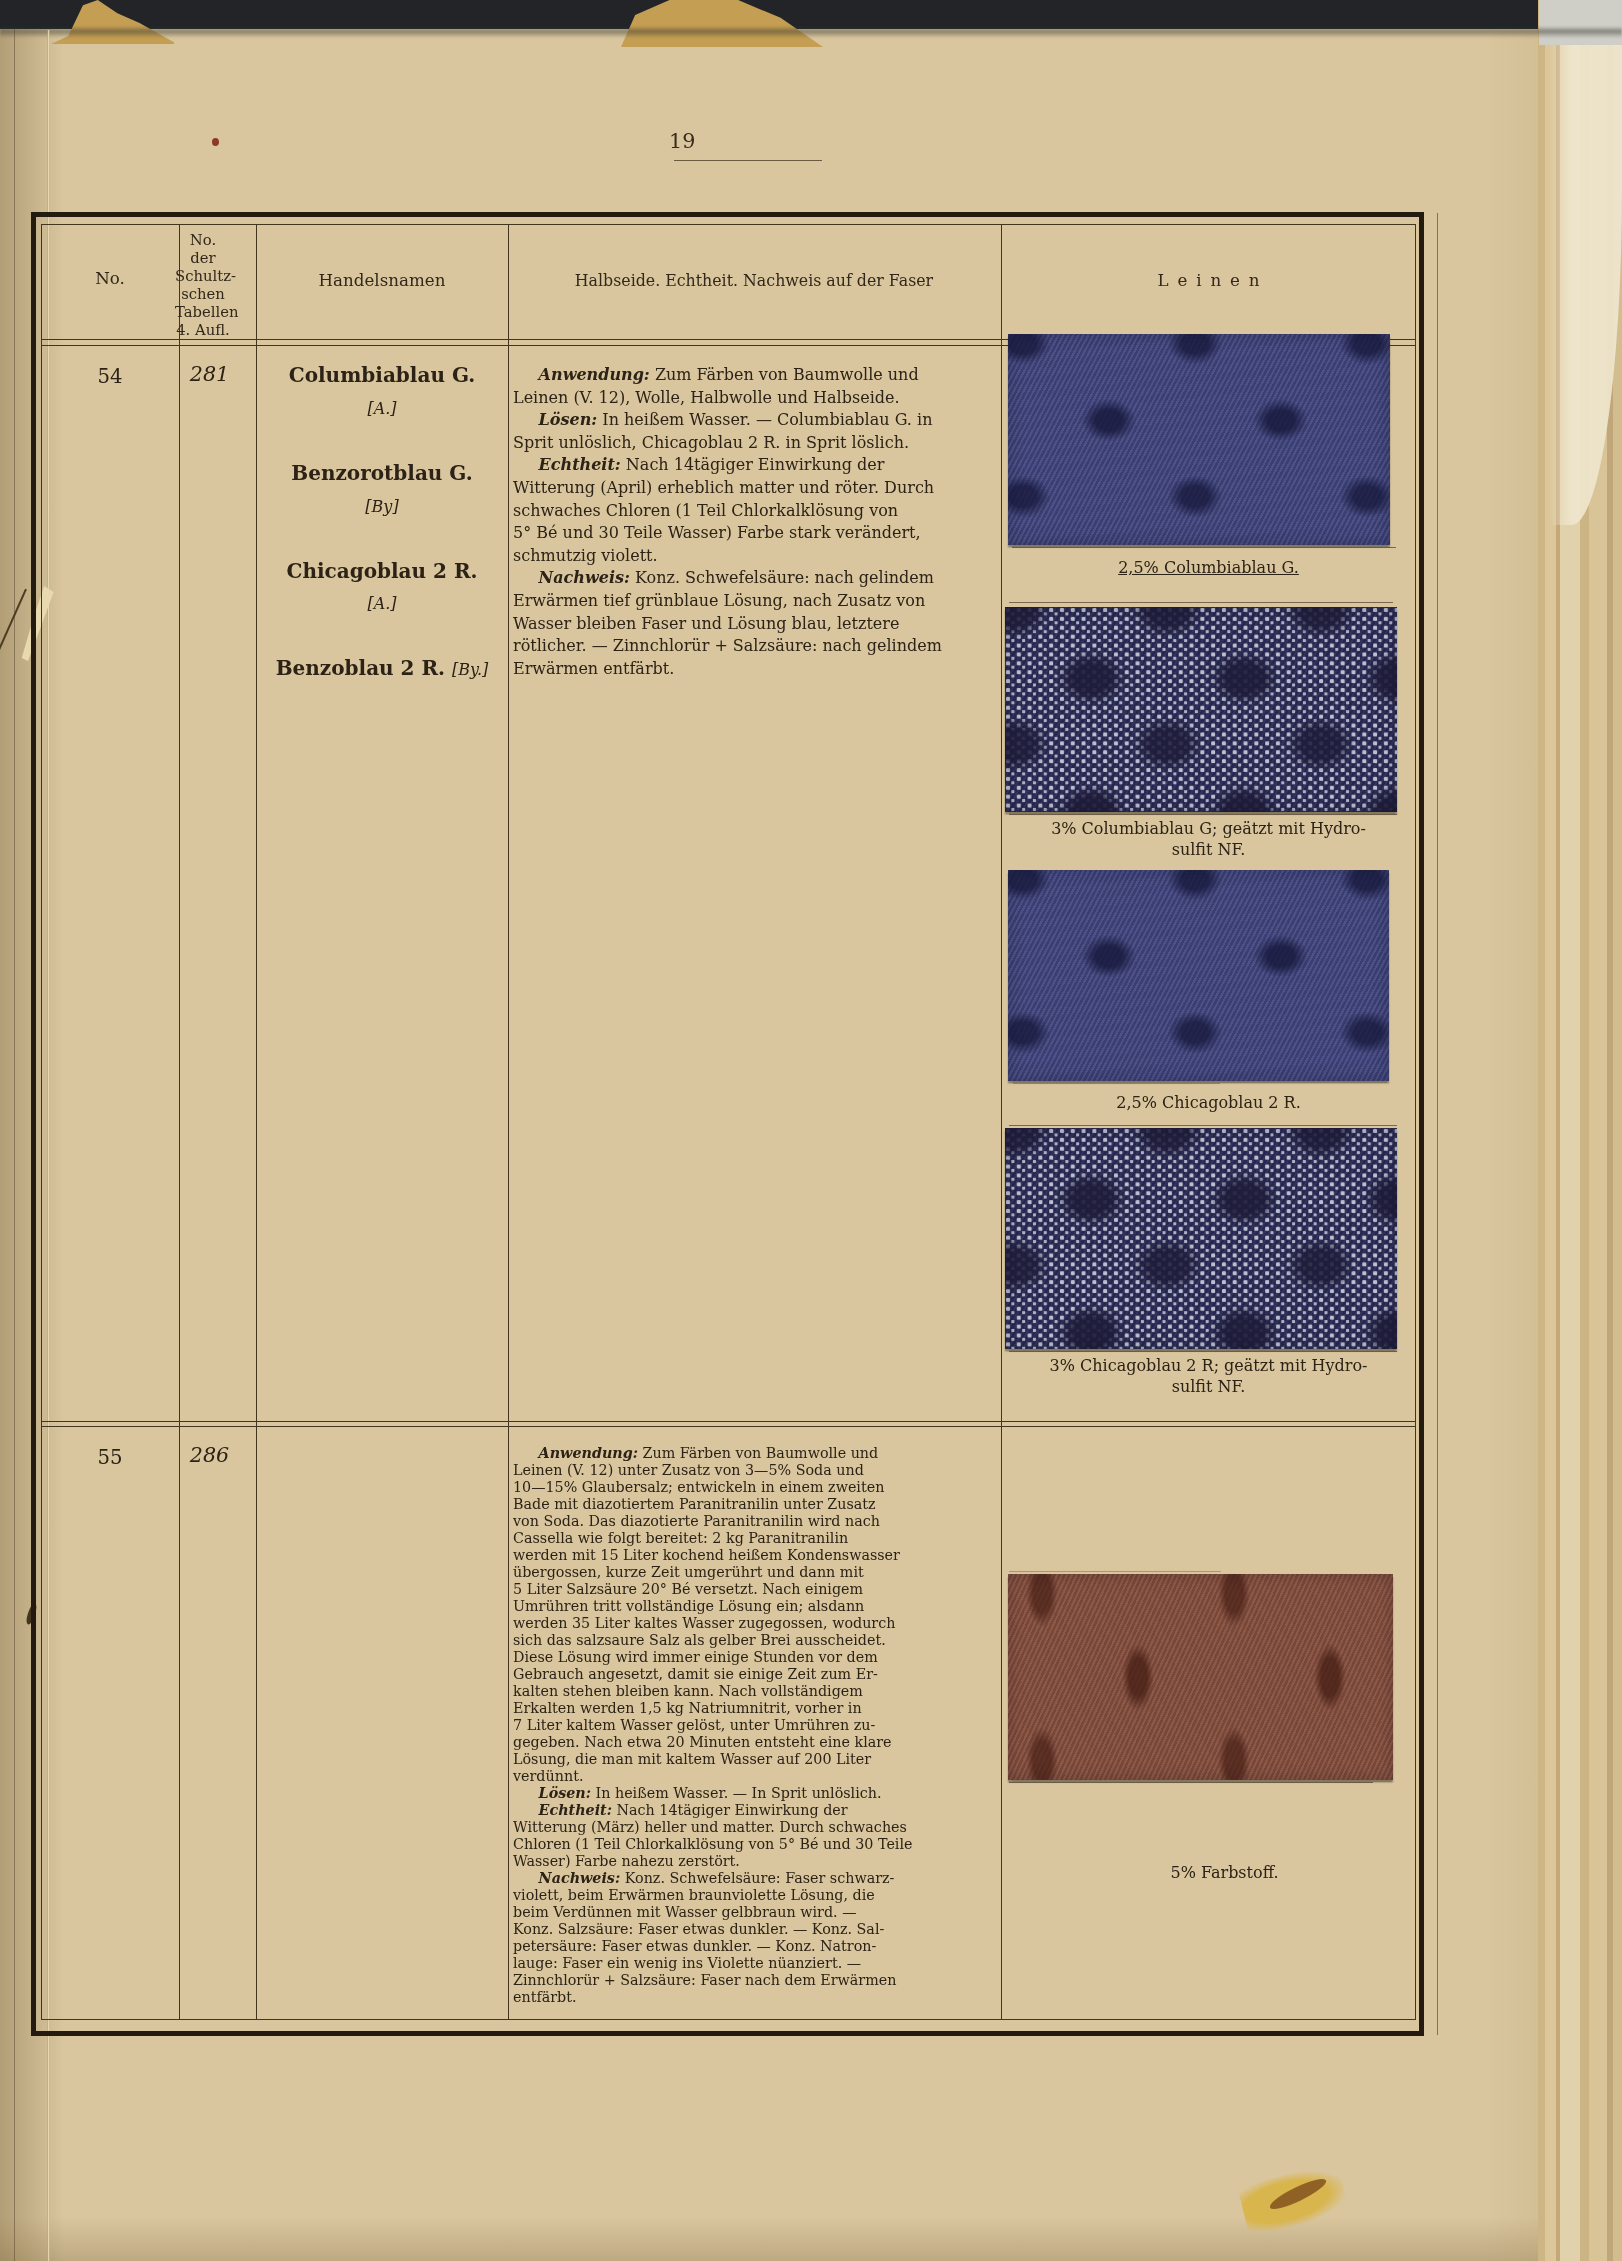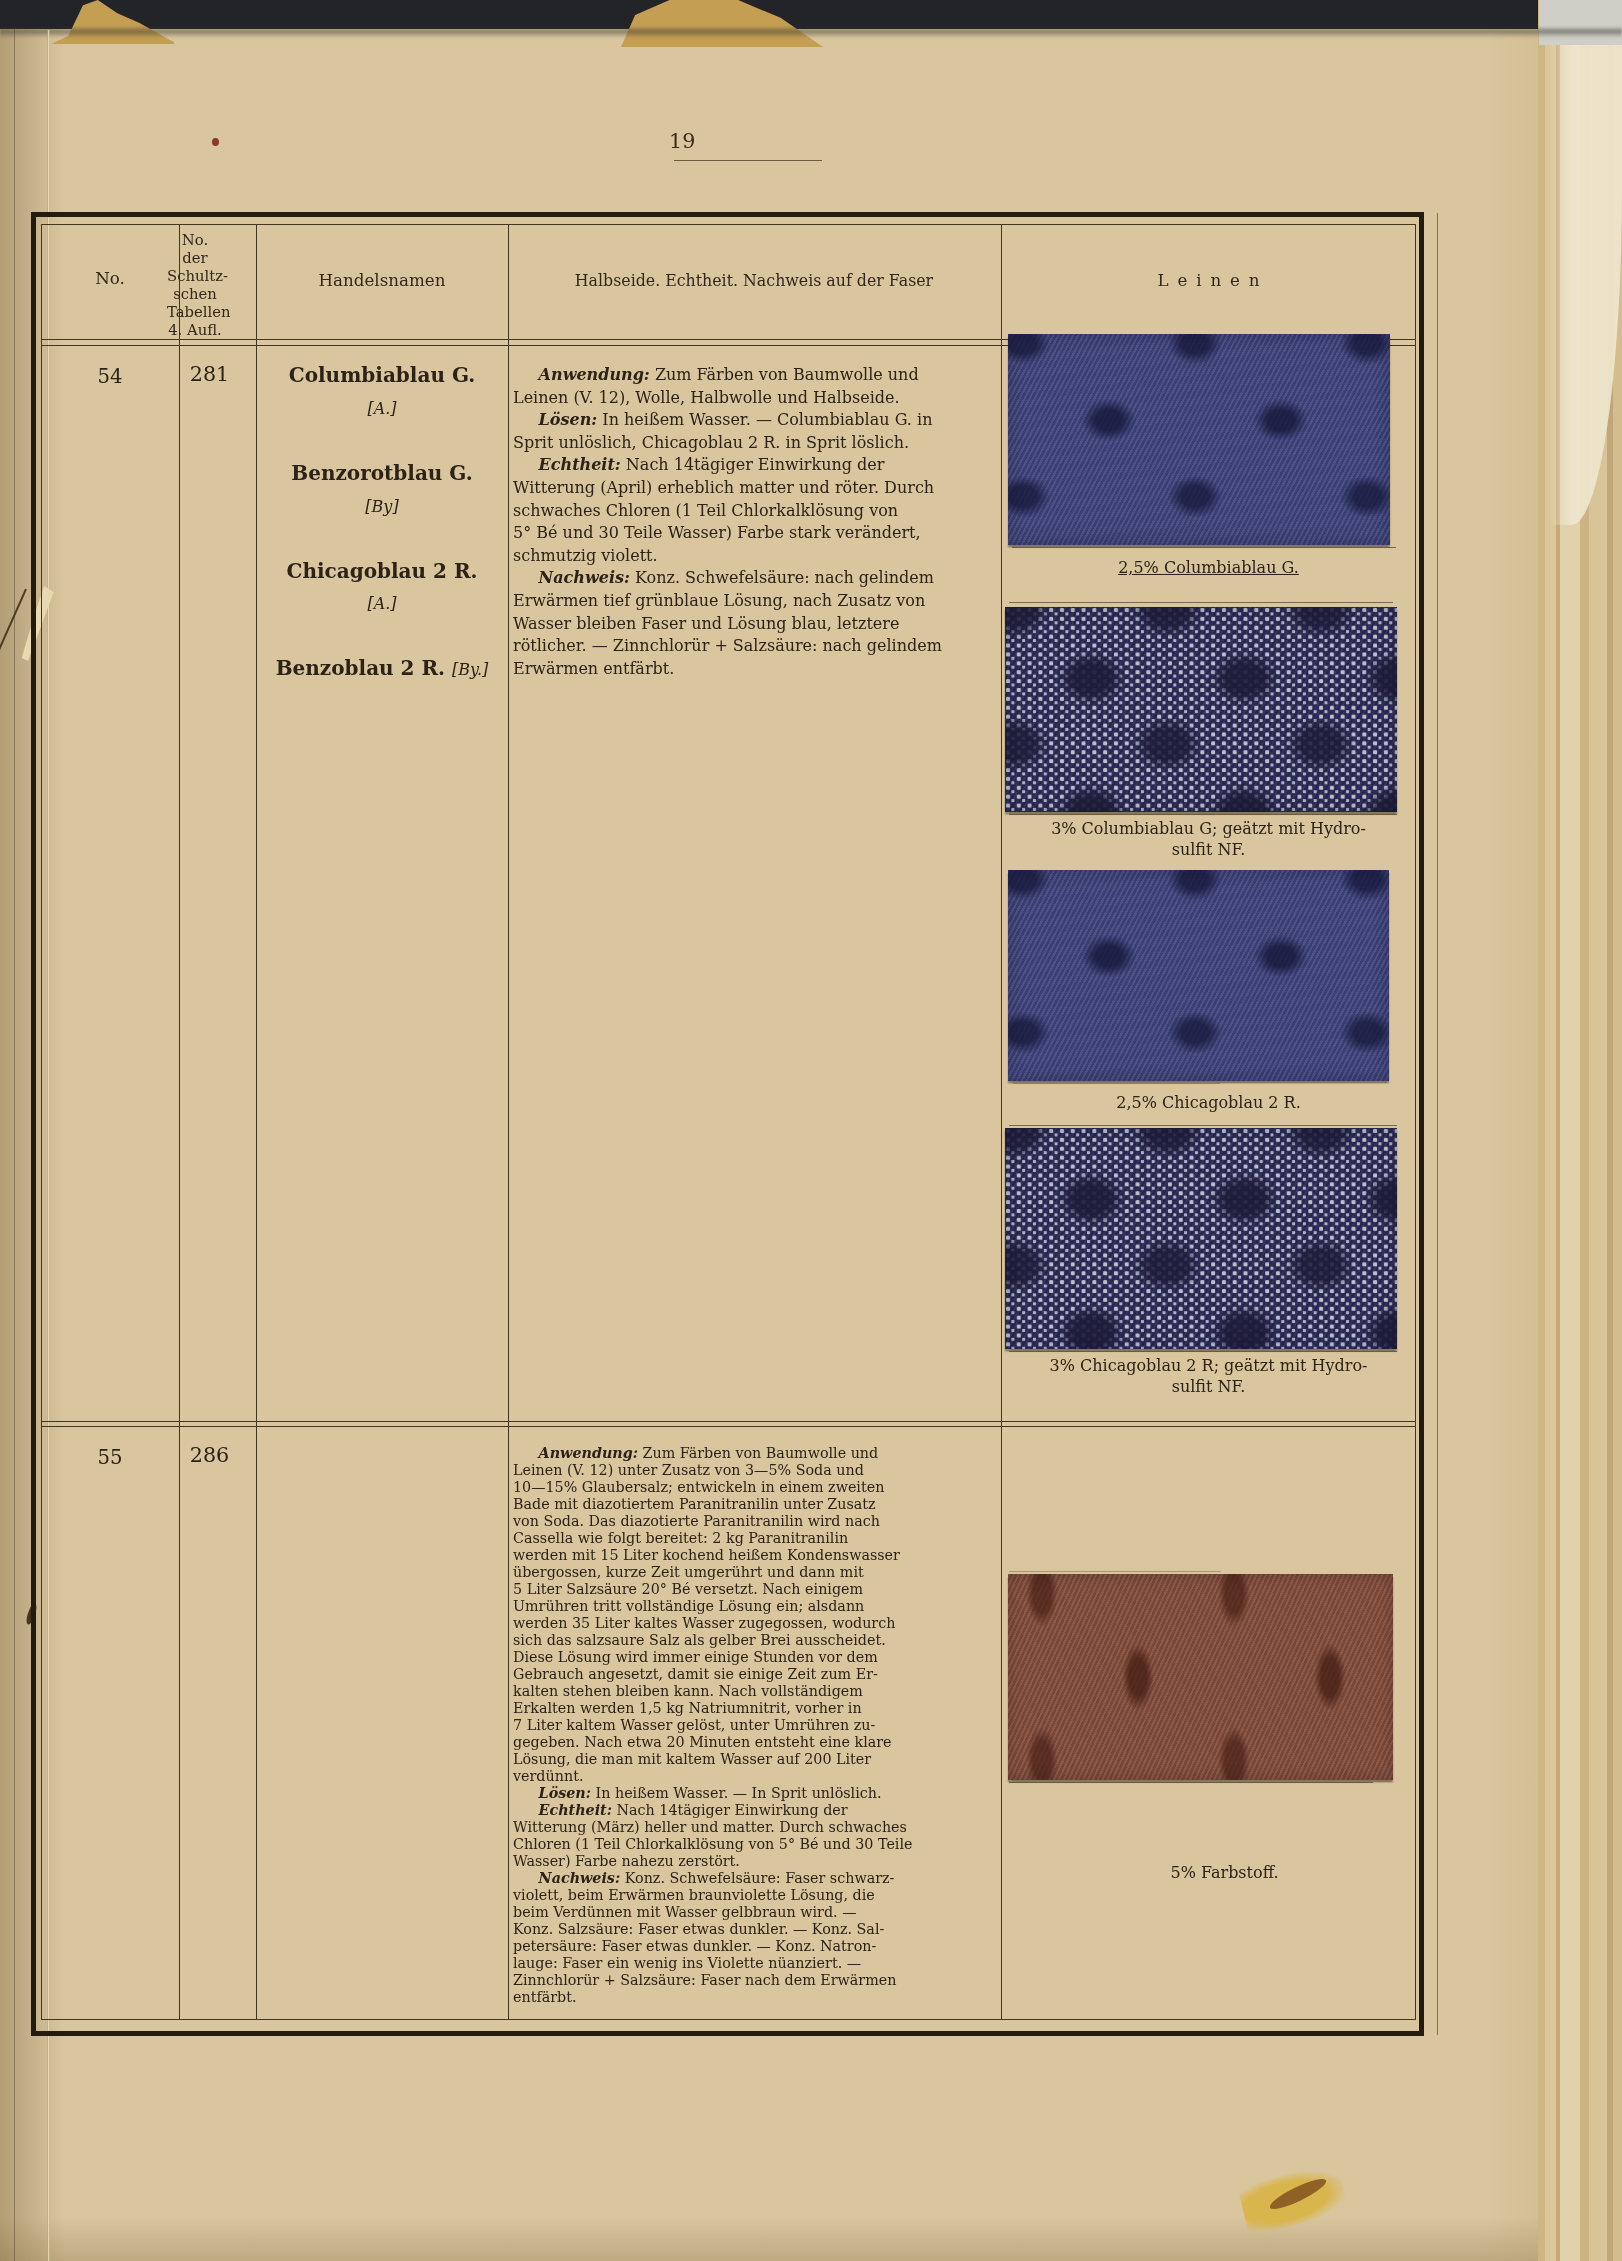--- a/index.html
+++ b/index.html
@@ -45,28 +45,28 @@
   .pageno .rule{margin:7.9px auto 0;width:148px;height:1.5px;background:rgba(60,45,25,.7);}
   
   .frame-thick{position:absolute;left:30.5px;top:212px;width:1393px;height:1824px;border:5.4px solid #241b10;box-sizing:border-box;}
   .frame-thin{position:absolute;left:41px;top:224px;width:1375px;height:1796px;border:1px solid #42361f;box-sizing:border-box;}
   .outer-right{position:absolute;left:1437px;top:213px;width:1px;height:1822px;background:rgba(62,48,30,.55);}
   .vline{position:absolute;top:225px;height:1794px;width:1px;background:#42361f;}
   .hline{position:absolute;left:42px;width:1373px;height:1px;background:#42361f;}
   
   .hcell{position:absolute;text-align:center;color:#32271a;}
   .h-no{left:42px;top:268px;width:136px;font-size:16.7px;}
-  .h-schultz{left:167px;top:231px;width:56px;font-size:14.8px;line-height:18px;white-space:pre-line;}
+  .h-schultz{left:175px;top:231px;width:56px;font-size:14.8px;line-height:18px;white-space:pre-line;}
   .h-handels{left:256px;top:270px;width:252px;font-size:16.7px;}
   .h-anw{left:508px;top:271px;width:492px;font-size:15.8px;}
   .h-muster{left:1001px;top:270px;width:415px;font-size:16.7px;letter-spacing:8.9px;text-indent:8.9px;}
   
   .numcell{position:absolute;text-align:center;}
   .r-no{width:136px;left:42px;font-size:19.7px;}
-  .r-schultz{width:61px;left:179px;font-size:20.7px;}
+  .r-schultz{width:61px;left:179px;font-size:20.7px;font-style:italic;}
   .names{position:absolute;left:264px;width:236px;text-align:center;}
   .nm{font-size:20px;font-weight:bold;line-height:1.05;}
   .mk{font-size:16px;font-style:italic;margin:12.8px 0 45px;}
   .mk-in{font-size:16px;font-style:italic;font-weight:normal;}
   .desc{position:absolute;left:513px;width:486px;text-align:left;}
   .desc54{top:364px;font-size:16px;line-height:22.6px;}
   .desc55{top:1445px;font-size:14.3px;line-height:17px;}
   .para{white-space:pre-line;text-indent:25.6px;margin:0;}
   .lead{font-weight:bold;font-style:italic;}
   

